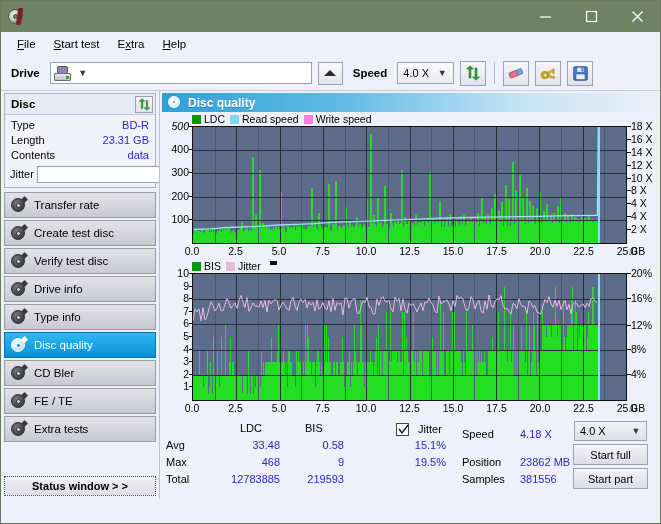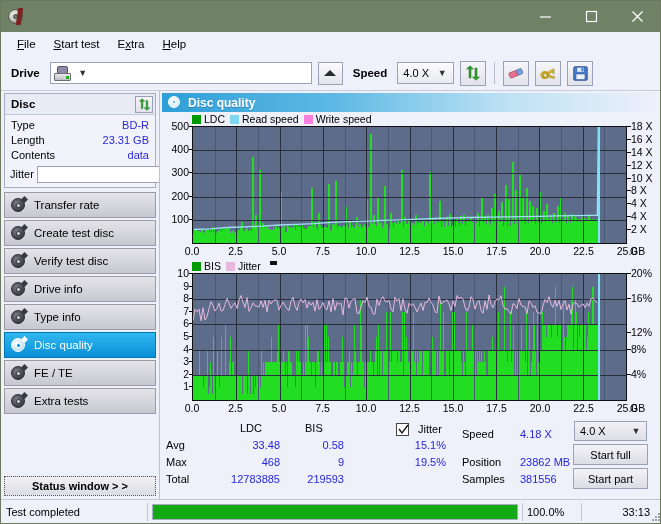--- a/index.html
+++ b/index.html
@@ -618,20 +618,28 @@
               <span class="hole"></span>
             </span>
           <span>Disc quality</span>
         </div>
         <div class="navbtn">
           <span class="nicon">
               <span class="ring"></span>
               <span class="spark"></span>
               <span class="hole"></span>
             </span>
+          <span>CD Bler</span>
+        </div>
+        <div class="navbtn">
+          <span class="nicon">
+              <span class="ring"></span>
+              <span class="spark"></span>
+              <span class="hole"></span>
+            </span>
           <span>FE / TE</span>
         </div>
         <div class="navbtn">
           <span class="nicon">
               <span class="ring"></span>
               <span class="spark"></span>
               <span class="hole"></span>
             </span>
           <span>Extra tests</span>
         </div>
@@ -665,21 +673,21 @@
             <span class="sw" style="background:#ff80e0"></span>
             <span>Write speed</span>
           </span>
         </div>
         <div class="plot-row" style="height:118px">
           <div class="yaxis-l" id="ax0-left">
               <span class="ytick" style="top: 92.8px;">100</span>
               <span class="ytick" style="top: 69.6px;">200</span>
               <span class="ytick" style="top: 46.4px;">300</span>
               <span class="ytick" style="top: 23.2px;">400</span>
-              <span class="ytick" style="top: 0px;">500</span>
+              <span class="ytick" style="top: 0px; font-style: italic;">500</span>
             </div>
           <div class="plot" id="plot0">
             <div class="bars" id="bars0">
                 <div class="bar" style="left: 0px; width: 1px; height: 8.89203px;"></div>
                 <div class="bar" style="left: 1px; width: 1px; height: 9.24424px;"></div>
                 <div class="bar" style="left: 2px; width: 1px; height: 15.2135px;"></div>
                 <div class="bar" style="left: 3px; width: 1px; height: 13.4342px;"></div>
                 <div class="bar" style="left: 4px; width: 1px; height: 12.3063px;"></div>
                 <div class="bar" style="left: 5px; width: 1px; height: 11.5791px;"></div>
                 <div class="bar" style="left: 6px; width: 1px; height: 11.9992px;"></div>
@@ -1713,21 +1721,21 @@
               <div class="grid-h" style="top: 60%;"></div>
               <div class="grid-h" style="top: 80%;"></div>
               <svg width="433" height="126" style="position: absolute; left: 0px; top: 0px;">
                 <polyline points="0,46.9 2,35.2 4,37.8 6,35.0 8,46.8 10,33.7 12,46.1 14,42.4 16,34.7 18,27.7 20,31.4 22,37.1 24,34.4 26,29.2 28,36.9 30,36.6 32,30.4 34,24.4 36,29.2 38,34.3 40,31.3 42,28.8 44,34.4 46,26.4 48,21.5 50,28.4 52,33.4 54,23.6 56,37.4 58,33.7 60,28.9 62,32.0 64,32.2 66,33.0 68,26.9 70,33.5 72,26.4 74,37.9 76,26.3 78,29.9 80,27.0 82,25.8 84,26.4 86,35.9 88,31.6 90,28.1 92,31.6 94,34.8 96,36.5 98,27.1 100,23.2 102,32.0 104,36.4 106,28.3 108,25.0 110,28.9 112,25.5 114,34.1 116,27.8 118,31.1 120,28.4 122,37.2 124,25.7 126,35.5 128,32.8 130,28.5 132,34.4 134,35.8 136,26.7 138,37.9 140,24.7 142,36.3 144,28.4 146,30.3 148,29.1 150,41.0 152,23.8 154,24.8 156,34.1 158,27.6 160,25.2 162,24.6 164,38.9 166,39.8 168,32.9 170,26.5 172,28.8 174,23.1 176,32.3 178,33.2 180,40.0 182,39.9 184,25.0 186,31.5 188,25.0 190,22.7 192,27.2 194,27.8 196,26.5 198,34.7 200,37.8 202,23.3 204,27.2 206,24.7 208,36.7 210,24.9 212,35.1 214,39.2 216,29.1 218,31.7 220,29.7 222,33.4 224,37.9 226,33.4 228,29.0 230,36.5 232,28.0 234,28.7 236,24.0 238,28.4 240,30.9 242,37.6 244,38.8 246,22.1 248,29.9 250,28.2 252,27.3 254,25.8 256,30.0 258,36.6 260,26.7 262,32.5 264,21.5 266,25.0 268,23.2 270,25.0 272,33.0 274,37.1 276,33.1 278,22.7 280,25.8 282,35.2 284,28.9 286,26.5 288,36.4 290,39.4 292,26.9 294,35.3 296,21.0 298,30.7 300,33.7 302,27.8 304,24.6 306,25.9 308,21.7 310,31.1 312,35.2 314,34.5 316,37.6 318,40.1 320,29.6 322,30.7 324,34.7 326,24.7 328,31.2 330,32.5 332,32.8 334,39.6 336,27.0 338,28.8 340,33.4 342,31.8 344,37.9 346,38.8 348,40.2 350,31.8 352,25.5 354,28.6 356,22.7 358,30.1 360,33.3 362,26.2 364,32.3 366,26.4 368,35.5 370,29.9 372,26.6 374,36.0 376,30.3 378,40.1 380,30.5 382,28.2 384,29.9 386,33.1 388,31.3 390,29.9 392,33.6 394,29.2 396,32.4 398,24.8 400,24.2 402,26.4 404,29.0" fill="none" stroke="#e6b8dc" stroke-width="1"></polyline>
               </svg>
               <div class="cursor-line" style="left: 405.288px;"></div>
             </div>
           <div class="yaxis-r" id="ax1-right">
               <span class="ytick-r" style="top: 100.8px;">4%</span>
               <span class="ytick-r" style="top: 75.6px;">8%</span>
-              <span class="ytick-r" style="top: 59px;">12%</span>
+              <span class="ytick-r" style="top: 52px;">12%</span>
               <span class="ytick-r" style="top: 25.2px;">16%</span>
               <span class="ytick-r" style="top: 0px;">20%</span>
             </div>
         </div>
         <div class="xaxis" id="xax1">
           <span class="xunit">GB</span>
         <span class="xtick" style="left: 0%;">0.0</span>
             <span class="xtick" style="left: 10%;">2.5</span>
             <span class="xtick" style="left: 20%;">5.0</span>
             <span class="xtick" style="left: 30%;">7.5</span>
@@ -1779,32 +1787,13 @@
             <span class="chev">▼</span>
           </div>
           <div class="act-btn" style="left:411px; top:24px">Start full</div>
           <div class="act-btn" style="left:411px; top:48px">Start part</div>
         </div>
       </div>
 
     </div>
   </div>
 
-  <div class="statusbar">
-    <span class="sb-text">Test completed</span>
-    <span class="sb-sep"></span>
-    <div class="sb-prog">
-      <div class="fill" id="progfill" style="width: 100%;"></div>
-    </div>
-    <span class="sb-sep"></span>
-    <span class="sb-pct">100.0%</span>
-    <span class="sb-sep"></span>
-    <span class="sb-time">33:13</span>
-    <span class="grip">
-      <i style="right:0;bottom:0"></i>
-        <i style="right:3px;bottom:0"></i>
-        <i style="right:6px;bottom:0"></i>
-      <i style="right:0;bottom:3px"></i>
-        <i style="right:3px;bottom:3px"></i>
-        <i style="right:0;bottom:6px"></i>
-    </span>
-  </div>
 </div>
 
 </body></html>

